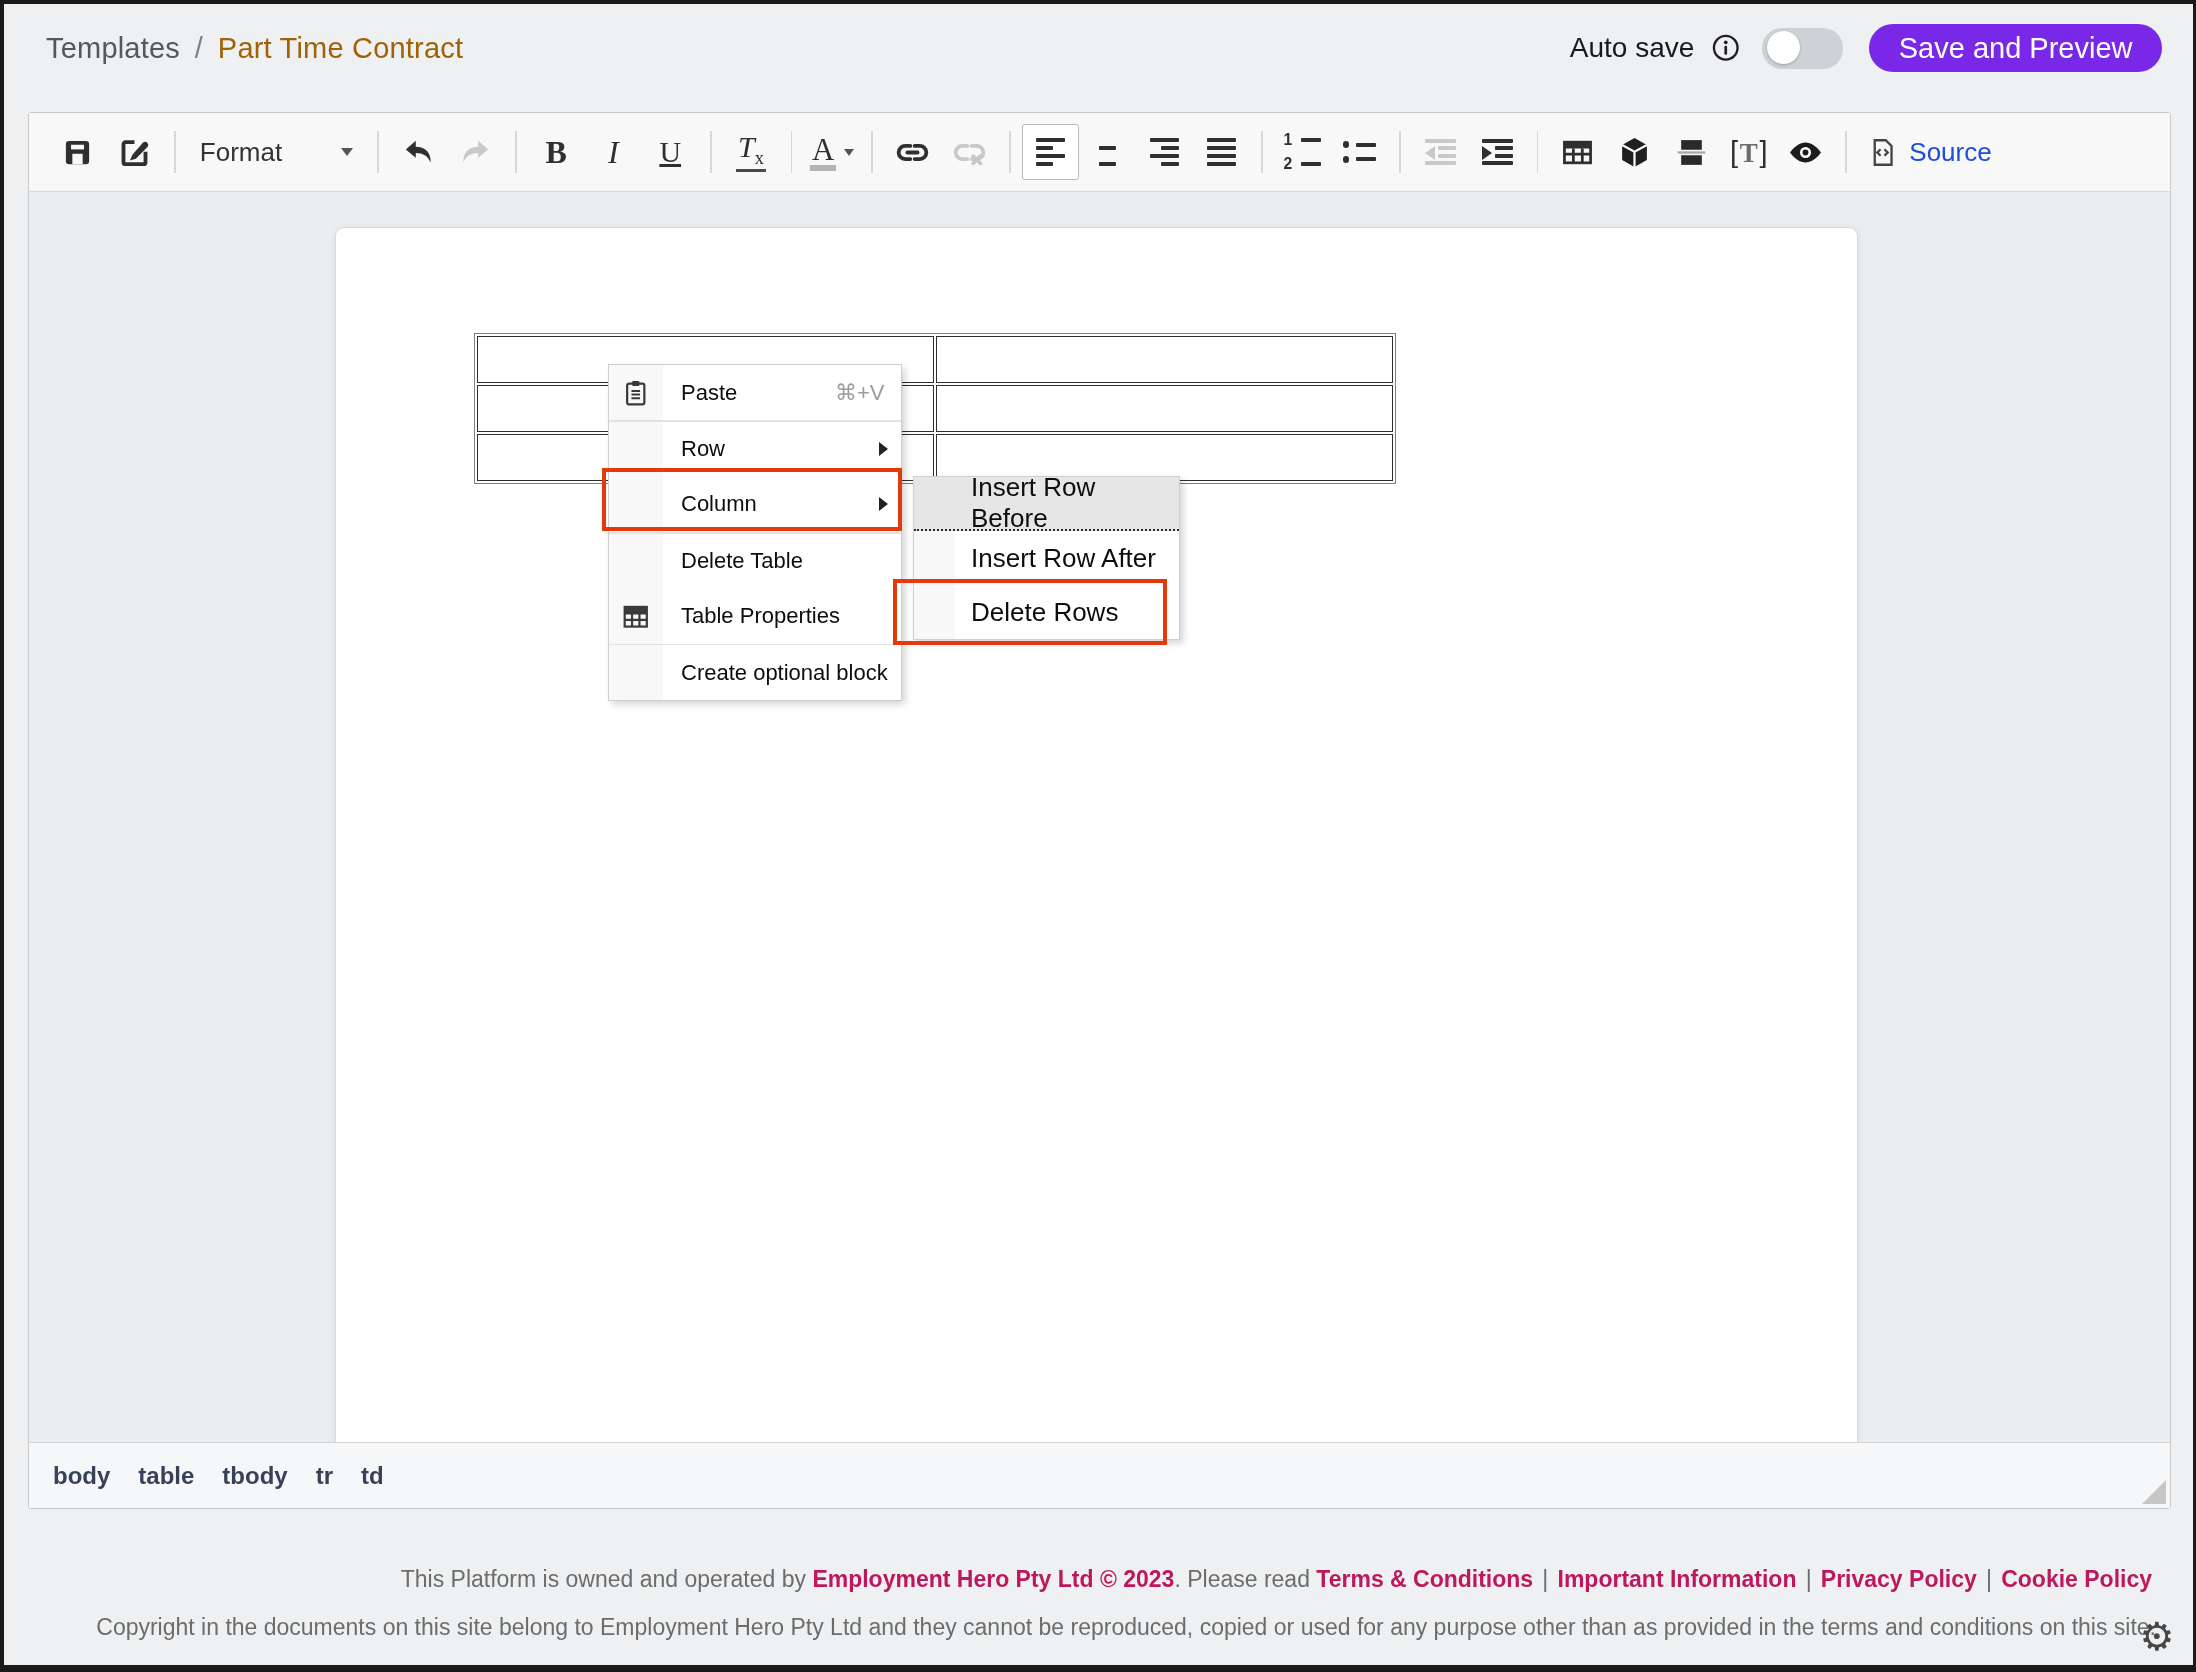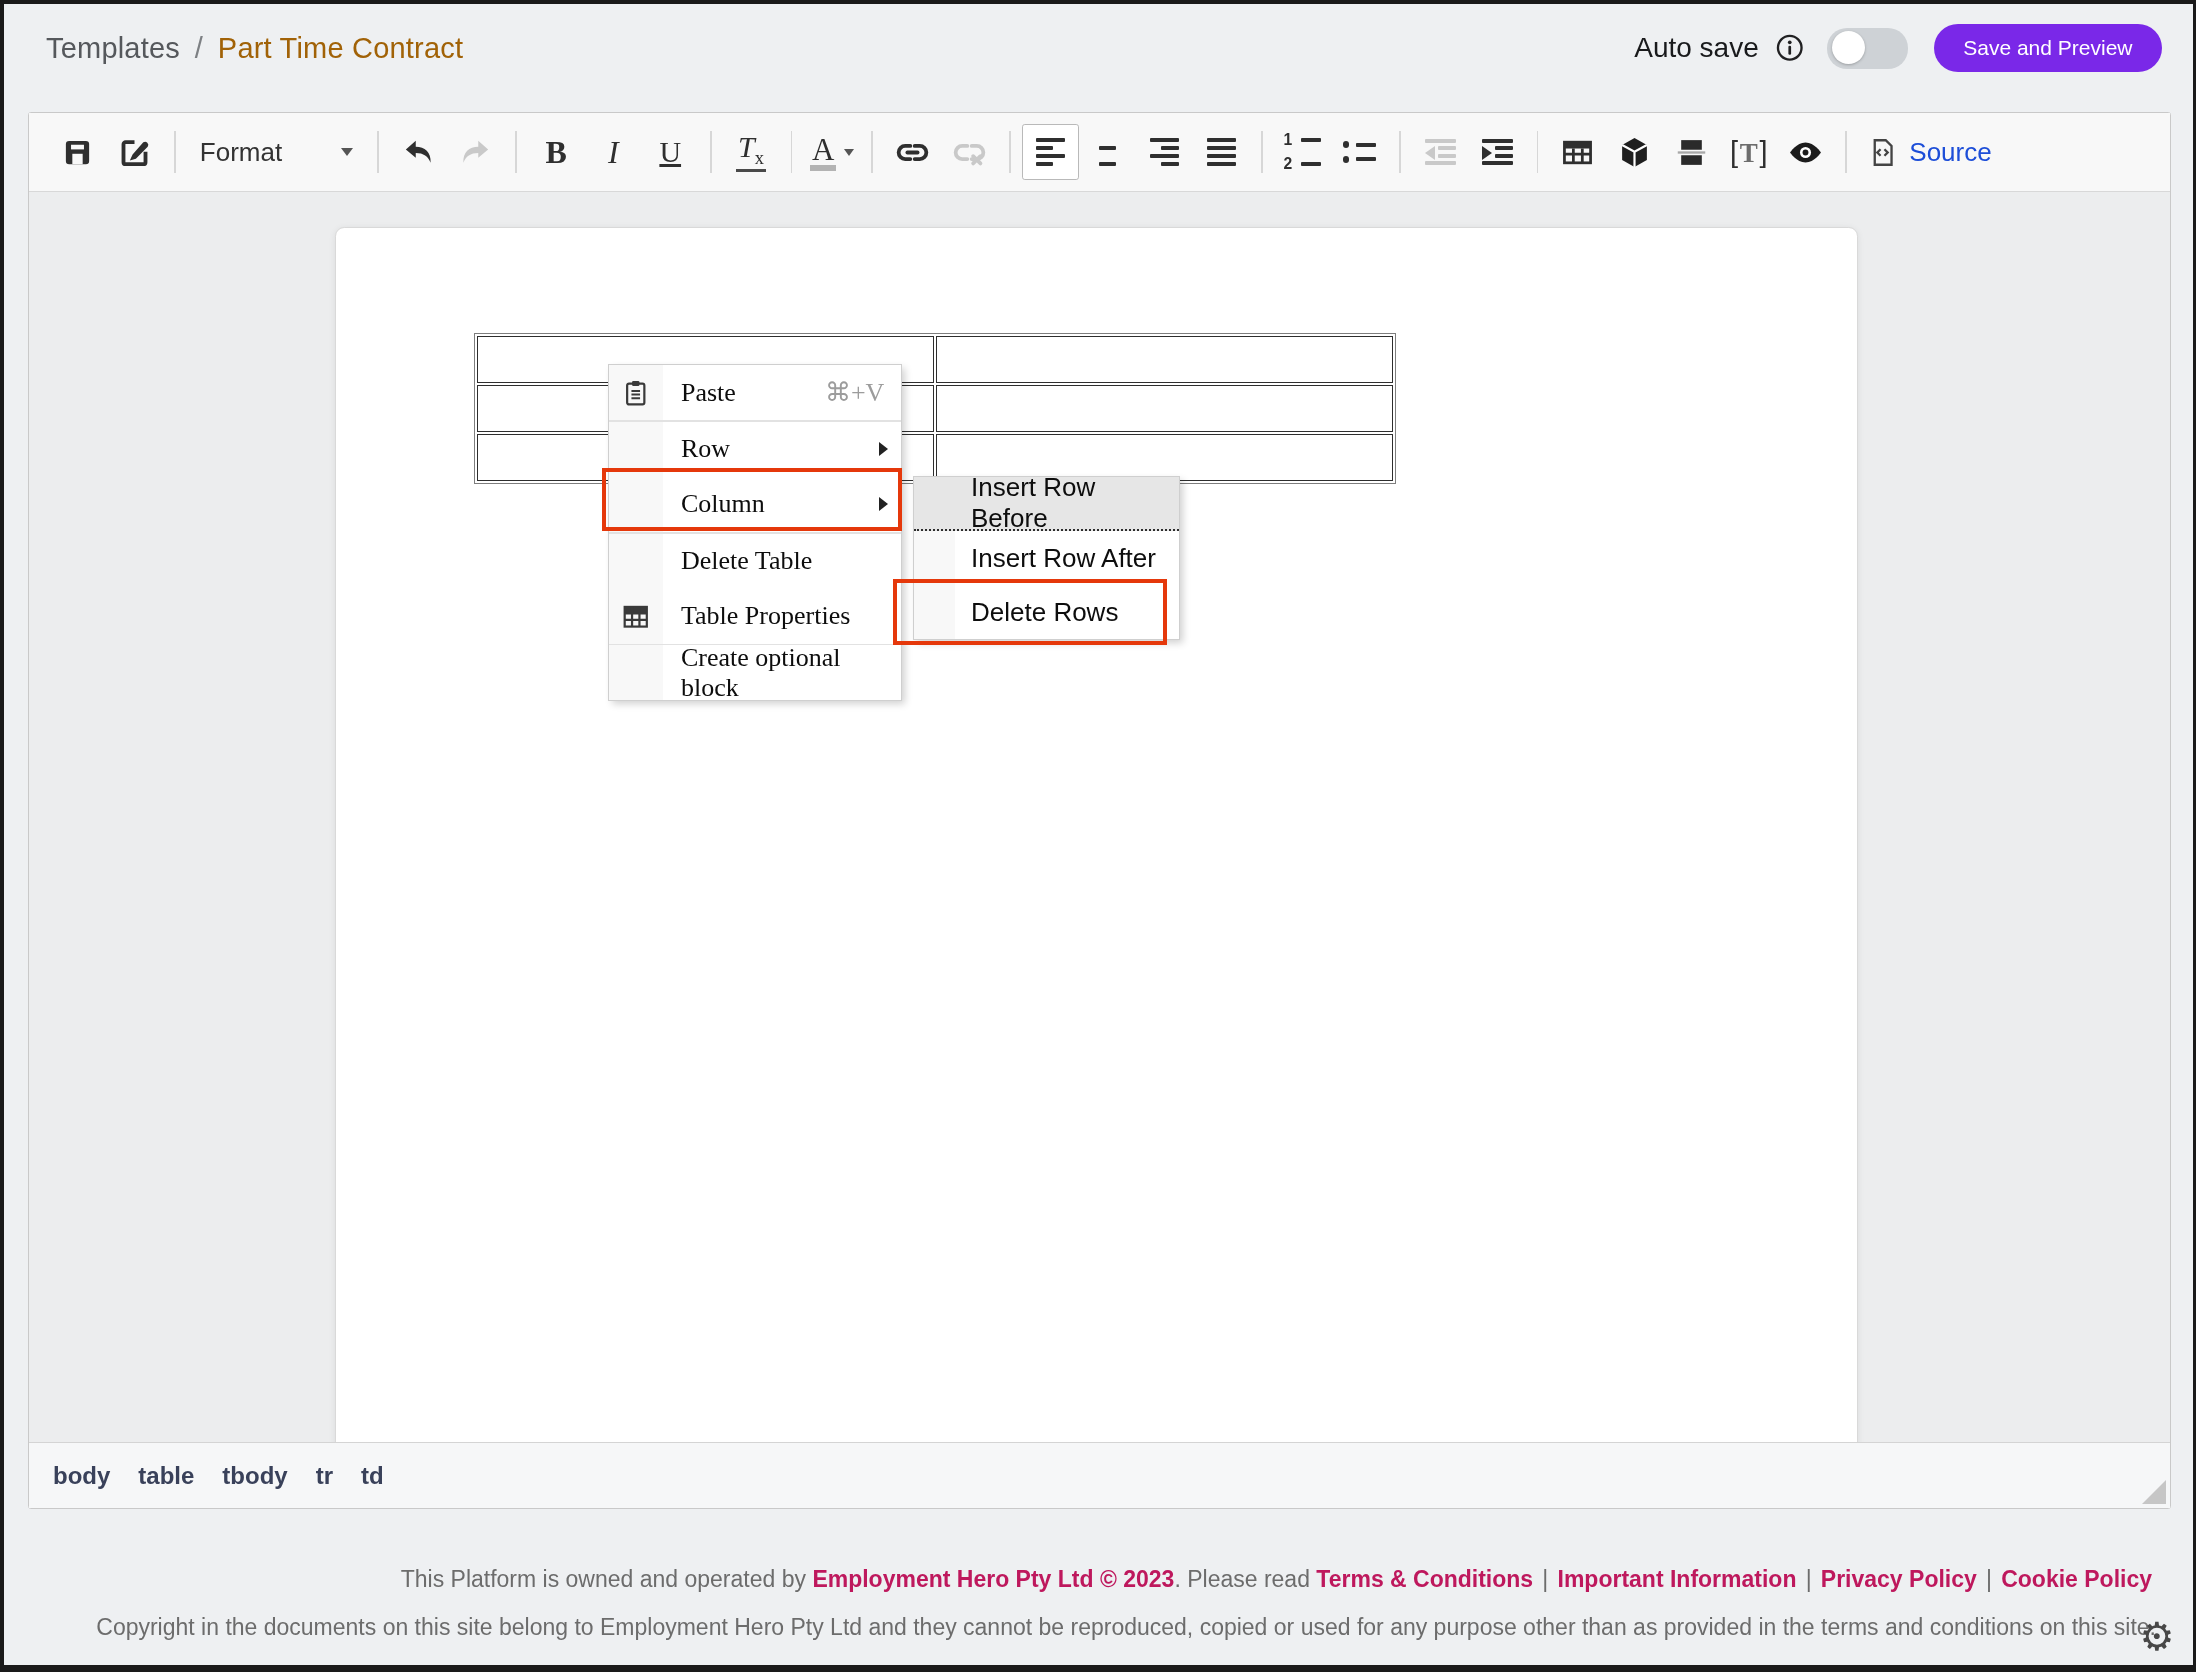--- a/index.html
+++ b/index.html
@@ -11,21 +11,21 @@
   
   .crumbs{position:absolute; left:42px; top:28px; font-size:29px; letter-spacing:0.2px;}
   .crumbs .root{color:#55585c; cursor:pointer;}
   .crumbs .sep{color:#7d8084; margin:0 14.8px;}
   .crumbs .cur{color:#a16207;}
   .topbar{position:absolute; right:31px; top:20px; display:flex; align-items:center; gap:16.6px;}
   .autosave-label{font-size:28px; color:#191a1c;}
   .info-ic{width:29.5px;height:29.5px; display:block; cursor:pointer;}
   .toggle{width:81px;height:41px;border-radius:20px;background:#ced2d6;position:relative;cursor:pointer;margin-left:5.5px;}
   .toggle .knob{position:absolute;left:4.6px;top:3.7px;width:33px;height:33px;border-radius:50%;background:#fff;box-shadow:0 0.9px 2.8px rgba(0,0,0,.25);}
-  .btn-primary{height:48px;border-radius:24px;background:#7a28e8;color:#fff;border:none;font-size:21px;
+  .btn-primary{height:48px;border-radius:24px;background:#7a28e8;color:#fff;border:none;font-size:29px;
     padding:0 29.5px;display:flex;align-items:center;cursor:pointer;font-family:"Liberation Sans",sans-serif;margin-left:9.2px;}
   
   .editor{position:absolute;left:24px;top:108px;width:2143px;height:1397px;background:#fff;
     border:1.8px solid #c9c9c9;border-radius:2.8px;box-sizing:border-box;}
   .toolbar{position:absolute;top:0;left:0;right:0;height:78px;background:#f8f8f8;border-bottom:1.8px solid #d8d8d8;
     display:flex;align-items:center;padding-left:20px;}
   .tbtn{min-width:44px;height:54px;display:flex;align-items:center;justify-content:center;cursor:pointer;
     border:0.9px solid transparent;border-radius:2.8px;padding:0 5.5px;}
   .tbtn.active{background:#fff;border-color:#b9b9b9;}
   .tbtn.disabled{cursor:default;}
@@ -74,22 +74,22 @@
   table.doc td{border:1.8px solid #2e2e2e;height:43px;background:#fff;}
   
   .statusbar{position:absolute;left:0;right:0;bottom:0;height:66px;background:#f6f7f8;border-top:1.8px solid #d4d4d4;
     display:flex;align-items:center;gap:28px;padding-left:24px;box-sizing:border-box;}
   .statusbar .p{font-size:24px;font-weight:bold;color:#39415a;cursor:pointer;}
   .resize-corner{position:absolute;right:3.7px;bottom:3.7px;width:0;height:0;
     border-left:24px solid transparent;border-bottom:24px solid #c6c6c6;cursor:nwse-resize;}
   
   .menu{position:absolute;background:#fff;border:0.9px solid #cfcfcf;box-shadow:3.7px 3.7px 7.4px rgba(0,0,0,.18);z-index:20;}
   .ctx{left:604px;top:360px;width:292px;}
-  .mi{height:55px;display:flex;align-items:center;font-size:26px;color:#0d0d0d;cursor:pointer;
-    background:linear-gradient(to right,#f8f8f8 54px,#fff 54px);position:relative;padding-left:72px;box-sizing:border-box;font-family:Liberation Serif, serif;}
+  .mi{height:55px;display:flex;align-items:center;font-size:22px;color:#0d0d0d;cursor:pointer;
+    background:linear-gradient(to right,#f8f8f8 54px,#fff 54px);position:relative;padding-left:72px;box-sizing:border-box;}
   .mi .mico{position:absolute;left:12px;top:13px;width:29.5px;height:29.5px;}
   .mi .shortcut{margin-left:auto;padding-right:16.6px;color:#9c9c9c;}
   .mi .subarr{margin-left:auto;margin-right:13px;width:0;height:0;
     border-top:7.4px solid transparent;border-bottom:7.4px solid transparent;border-left:9.2px solid #222;}
   .msep{height:1.8px;background:#e2e2e2;}
   .submenu{left:893px;top:472px;width:265px;margin-left:16px;}
   .smi{height:54px;display:flex;align-items:center;font-size:26px;color:#0d0d0d;cursor:pointer;
     background:linear-gradient(to right,#f8f8f8 41px,#fff 41px);padding-left:57px;box-sizing:border-box;}
   .smi.focused{background:#e6e6e6;border-bottom:2.8px dotted #2d2d2d;}
   

